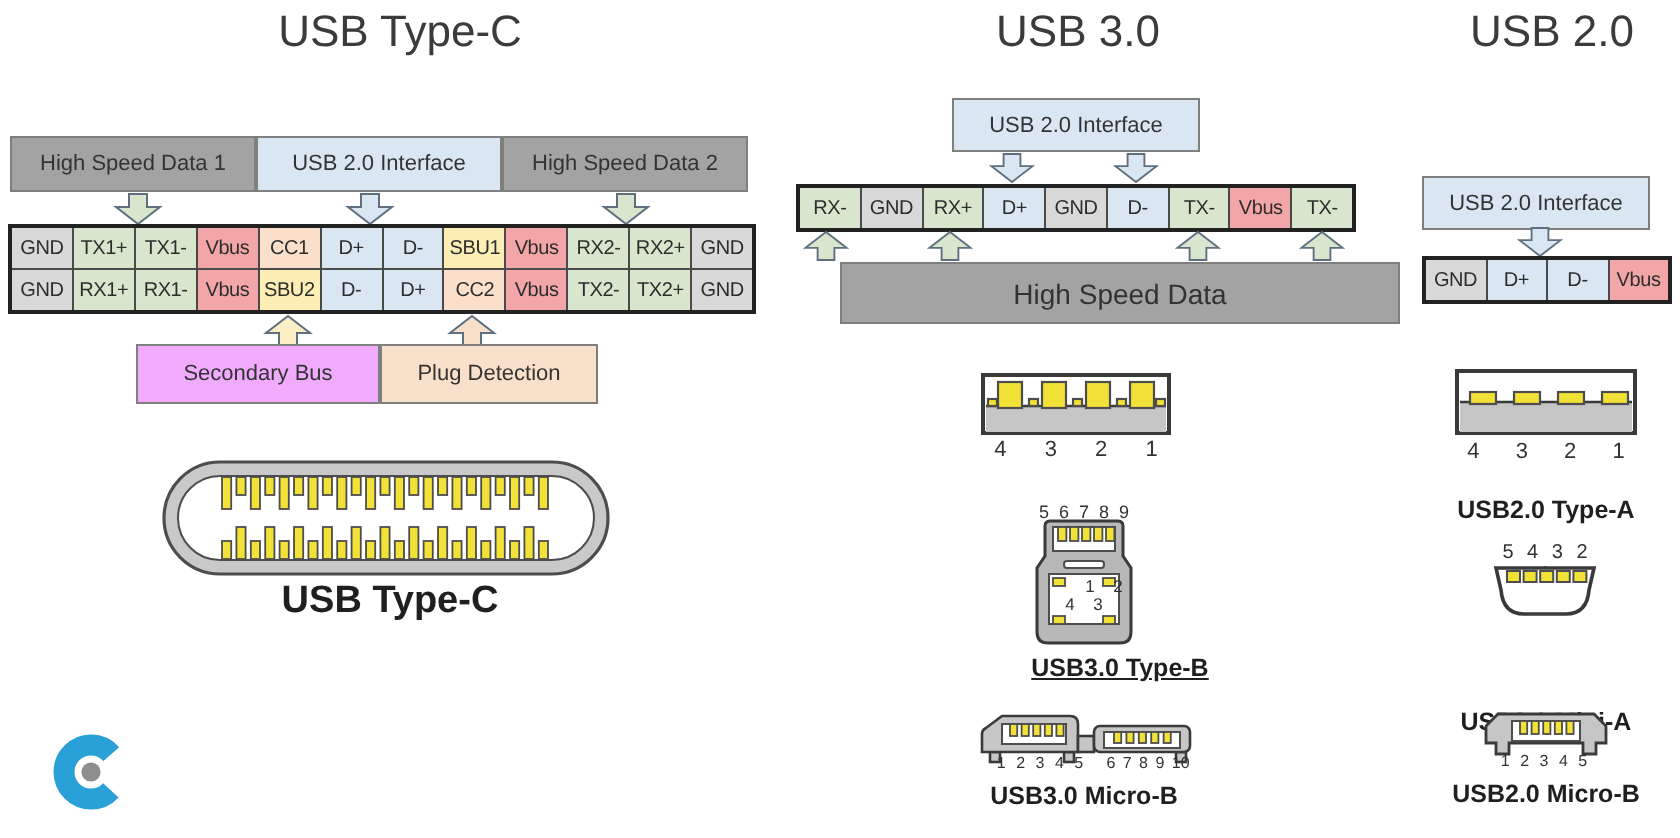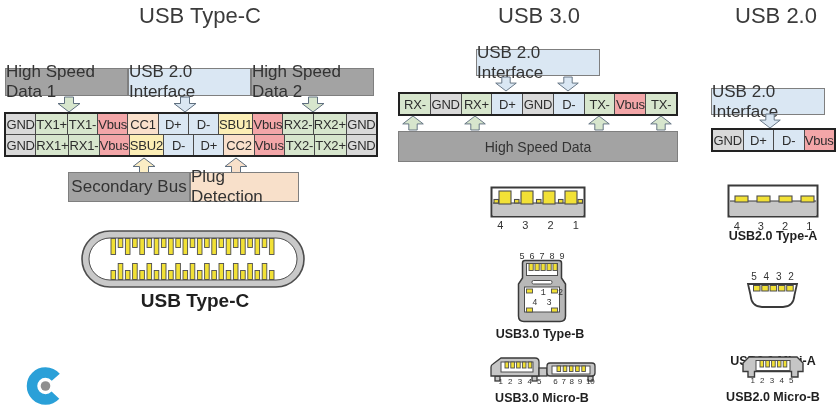--- a/index.html
+++ b/index.html
@@ -1,30 +1,30 @@
 <!DOCTYPE html>
 <html><head>
 <meta charset="utf-8">
 <style>
   html,body{margin:0;padding:0;background:#fff;}
   #stage{position:relative;width:840px;height:419px;background:#fff;overflow:hidden;
          font-family:"Liberation Sans","DejaVu Sans",sans-serif;color:#333;}
   .abs{position:absolute;}
   .title{position:absolute;text-align:center;font-size:22px;color:#3b3b3b;}
   .lblbox{position:absolute;height:28px;box-sizing:border-box;border:1px solid #7f7f7f;
-          display:flex;align-items:center;justify-content:center;font-size:17px;color:#333;}
+          display:flex;align-items:center;justify-content:center;font-size:11px;color:#333;}
   .b-green{background:#a3a3a3;}
   .b-blue{background:#dae7f3;}
-  .b-yellow{background:#a3a3a3;}
+  .b-yellow{background:#f0abfc;}
   .b-peach{background:#f8e0ca;}
   .pintable{position:absolute;display:flex;flex-direction:column;gap:1px;
             border:2px solid #222;background:#4a4a4a;box-sizing:border-box;}
   .prow{display:flex;gap:1px;}
   .pcell{flex:1;height:20px;display:flex;align-items:center;justify-content:center;
-         font-size:13px;color:#2d2d2d;letter-spacing:-0.2px;}
+         font-size:10px;color:#2d2d2d;letter-spacing:-0.2px;}
   .c-gray{background:#d9d9d9;}
   .c-green{background:#d7e6cd;}
   .c-blue{background:#dae7f3;}
   .c-pink{background:#f3a6a8;}
   .c-peach{background:#fae0cb;}
   .c-yellow{background:#fceeb5;}
   .arr{position:absolute;width:22px;height:15px;overflow:visible;}
   .clabel{position:absolute;text-align:center;font-weight:bold;color:#1f1f1f;font-size:12.5px;}
   .num{position:absolute;text-align:center;color:#333;}
 </style>
@@ -174,21 +174,21 @@
   <svg class="arr" style="left:464px;top:116px;height:14px;" viewBox="0 0 22 15">
       <path d="M6.5 15 H15.5 V8.5 H22 L11 0 L0 8.5 H6.5 Z" fill="#d7e6cd" stroke="#5f6f7f" stroke-width="1"></path>
     </svg>
   <svg class="arr" style="left:588px;top:116px;height:14px;" viewBox="0 0 22 15">
       <path d="M6.5 15 H15.5 V8.5 H22 L11 0 L0 8.5 H6.5 Z" fill="#d7e6cd" stroke="#5f6f7f" stroke-width="1"></path>
     </svg>
   <svg class="arr" style="left:650px;top:116px;height:14px;" viewBox="0 0 22 15">
       <path d="M6.5 15 H15.5 V8.5 H22 L11 0 L0 8.5 H6.5 Z" fill="#d7e6cd" stroke="#5f6f7f" stroke-width="1"></path>
     </svg>
 
-  <div class="lblbox b-green" style="left:398px;top:131px;width:280px;height:31px;font-size:14px;">High Speed Data</div>
+  <div class="lblbox b-green" style="left:420px;top:131px;width:280px;height:31px;font-size:14px;">High Speed Data</div>
 
   <svg class="abs" style="left:490px;top:186px;" width="96" height="32" viewBox="0 0 96 32">
     <rect x="1.5" y="1.5" width="93" height="29" fill="#ffffff" stroke="#3a3a3a" stroke-width="2"></rect>
     <rect x="3" y="17" width="90" height="13" fill="#c6c6c6"></rect>
     <line x1="3" y1="17" x2="93" y2="17" stroke="#3a3a3a" stroke-width="1.2"></line>
     <g fill="#f2e136" stroke="#4d4d4d" stroke-width="1.1">
       <rect x="9" y="5" width="12" height="13"></rect>
         <rect x="31" y="5" width="12" height="13"></rect>
       <rect x="53" y="5" width="12" height="13"></rect>
         <rect x="75" y="5" width="12" height="13"></rect>
@@ -214,23 +214,23 @@
     </g>
     <rect x="19" y="21.5" width="20" height="3.5" rx="1.5" fill="#ffffff" stroke="#4d4d4d" stroke-width="1"></rect>
     <rect x="11.5" y="28" width="35" height="25" fill="#ffffff" stroke="#4d4d4d" stroke-width="1"></rect>
     <g fill="#f2e136" stroke="#4d4d4d" stroke-width="0.9">
       <rect x="13.5" y="30" width="6" height="4"></rect>
         <rect x="38.5" y="30" width="6" height="4"></rect>
       <rect x="13.5" y="49" width="6" height="4"></rect>
         <rect x="38.5" y="49" width="6" height="4"></rect>
     </g>
   </svg>
-  <div class="num" style="left:532px;top:288px;width:40px;word-spacing:7px;font-size:8.5px;font-family:Liberation Mono, monospace;">1 2</div>
+  <div class="num" style="left:532px;top:288px;width:40px;word-spacing:7px;font-size:8.5px;">1 2</div>
   <div class="num" style="left:522px;top:297px;width:40px;word-spacing:7px;font-size:8.5px;">4 3</div>
-  <div class="clabel" style="left:480px;top:327px;width:120px;">USB3.0 Type-B</div>
+  <div class="clabel" style="left:500px;top:327px;width:120px;text-decoration:underline;">USB3.0 Type-B</div>
 
   <svg class="abs" style="left:488px;top:355px;" width="112" height="30" viewBox="0 0 112 30">
     <g fill="#c6c6c6" stroke="#3a3a3a" stroke-width="1.3">
       <rect x="7" y="21" width="5" height="5"></rect>
         <rect x="44" y="21" width="5" height="5"></rect>
         <rect x="100" y="21" width="5" height="5"></rect>
       <path d="M3 12 Q3 10 5 9 L13 3 H47 Q51 3 51 7 V21 H3 Z"></path>
       <rect x="51" y="13" width="8" height="8"></rect>
       <rect x="59" y="8" width="48" height="13" rx="3"></rect>
     </g>
@@ -271,21 +271,21 @@
     <rect x="3" y="17" width="86" height="15" fill="#c6c6c6"></rect>
     <line x1="3" y1="17" x2="89" y2="17" stroke="#3a3a3a" stroke-width="1.2"></line>
     <g fill="#f2e136" stroke="#4d4d4d" stroke-width="1.1">
       <rect x="8" y="12" width="13" height="6"></rect>
         <rect x="30" y="12" width="13" height="6"></rect>
       <rect x="52" y="12" width="13" height="6"></rect>
         <rect x="74" y="12" width="13" height="6"></rect>
     </g>
   </svg>
   <div class="num" style="left:727px;top:220px;width:92px;word-spacing:15px;font-size:11px;">4 3 2 1</div>
-  <div class="clabel" style="left:712px;top:229px;width:122px;">USB2.0 Type-A</div>
+  <div class="clabel" style="left:712px;top:248px;width:122px;">USB2.0 Type-A</div>
 
   <div class="num" style="left:746px;top:271px;width:53px;word-spacing:4px;font-size:10px;">5 4 3 2 1</div>
   <svg class="abs" style="left:746px;top:283px;" width="53" height="26" viewBox="0 0 53 26">
     <path d="M2 1 H51 L48.5 12 Q47.5 24 37 24 H16 Q5.5 24 4.5 12 Z" fill="#ffffff" stroke="#3a3a3a" stroke-width="1.8"></path>
     <g fill="#f2e136" stroke="#4d4d4d" stroke-width="1">
       <rect x="7.5" y="2.5" width="6.5" height="5.5"></rect>
         <rect x="15.8" y="2.5" width="6.5" height="5.5"></rect>
       <rect x="24.1" y="2.5" width="6.5" height="5.5"></rect>
         <rect x="32.4" y="2.5" width="6.5" height="5.5"></rect>
       <rect x="40.7" y="2.5" width="6.5" height="5.5"></rect>

